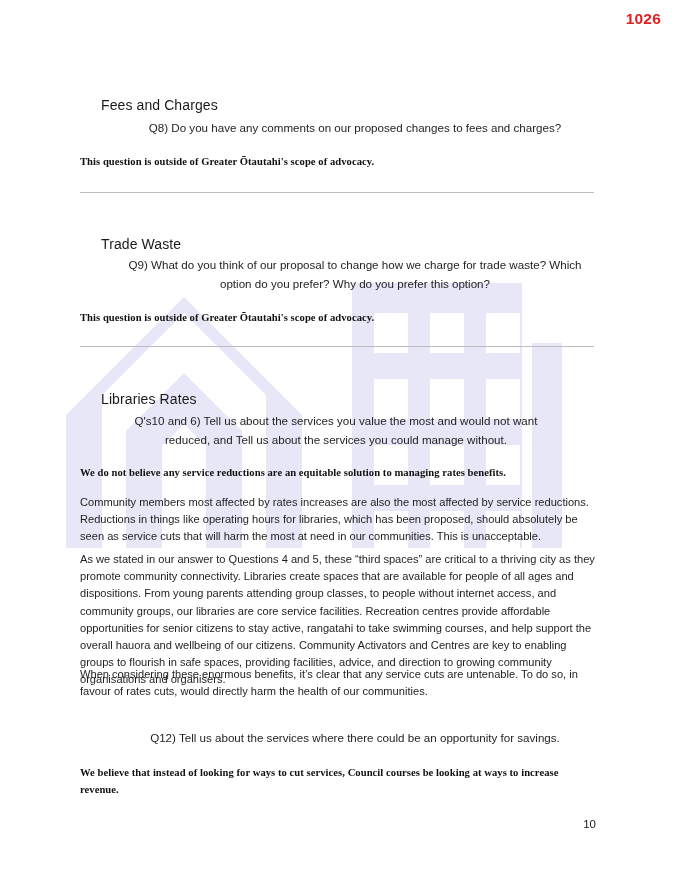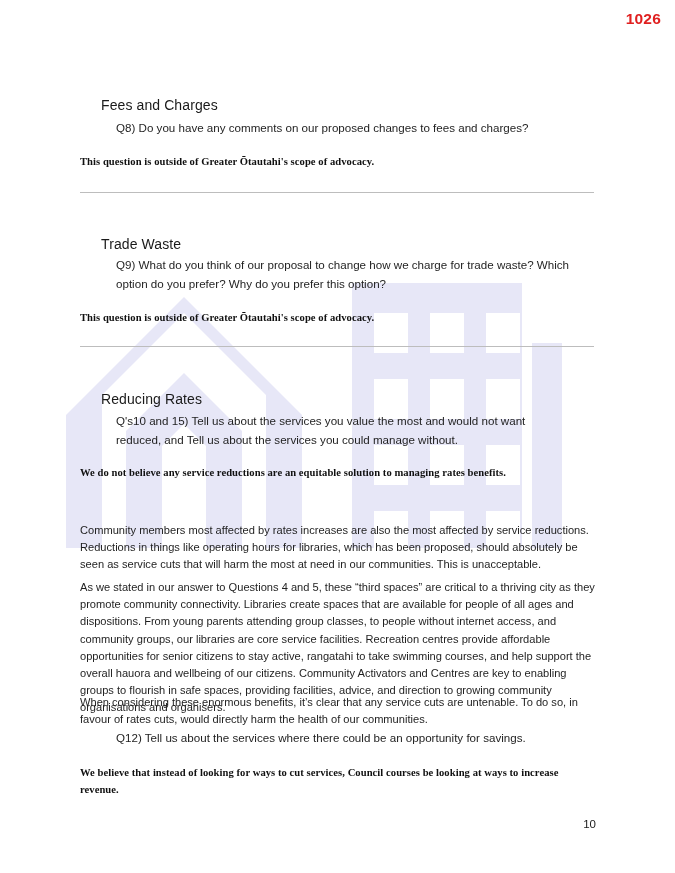--- a/index.html
+++ b/index.html
@@ -65,20 +65,21 @@
     letter-spacing: 0.1px;
   }
 
   .question {
     position: absolute;
     left: 116px;
     width: 478px;
     font-size: 11.6px;
     line-height: 18.6px;
     color: #1e1e1e;
+    text-align: center;
   }
 
   .answer-bold {
     position: absolute;
     left: 80px;
     width: 514px;
     font-size: 10.6px;
     font-weight: bold;
     line-height: 17px;
     color: #111111;
@@ -86,21 +87,20 @@
     font-family: Liberation Serif, serif;
   }
 
   .para {
     position: absolute;
     left: 80px;
     width: 515px;
     font-size: 11.1px;
     line-height: 17.2px;
     color: #1e1e1e;
-    margin-top: 28px;
   }
 
   hr.divider {
     position: absolute;
     left: 80px;
     width: 514px;
     height: 0;
     margin: 0;
     border: 0;
     border-top: 1px solid #bdbdbd;
@@ -168,23 +168,23 @@
 
     <div class="section">
       <h2 class="section-title" style="top:219px">Trade Waste</h2>
       <div class="question" style="top:256px">Q9) What do you think of our proposal to change how we charge for trade waste? Which option do you prefer? Why do you prefer this option?</div>
       <div class="answer-bold" style="top:309px">This question is outside of Greater Ōtautahi's scope of advocacy.</div>
     </div>
 
     <hr class="divider" style="top:346px">
 
     <div class="section">
-      <h2 class="section-title" style="top:374px">Reducing Rates</h2>
-
-      <div class="question" style="top:412px; width:440px">Q's10 and 15) Tell us about the services you value the most and would not want reduced, and Tell us about the services you could manage without.</div>
+      <h2 class="section-title" style="top:374px">Libraries Rates</h2>
+
+      <div class="question" style="top:412px; width:440px">Q's10 and 6) Tell us about the services you value the most and would not want reduced, and Tell us about the services you could manage without.</div>
 
       <div class="answer-bold" style="top:464px">We do not believe any service reductions are an equitable solution to managing rates benefits.</div>
 
       <div class="para" style="top:494px">Community members most affected by rates increases are also the most affected by service reductions. Reductions in things like operating hours for libraries, which has been proposed, should absolutely be seen as service cuts that will harm the most at need in our communities. This is unacceptable.</div>
 
       <div class="para" style="top:551px">As we stated in our answer to Questions 4 and 5, these “third spaces” are critical to a thriving city as they promote community connectivity. Libraries create spaces that are available for people of all ages and dispositions. From young parents attending group classes, to people without internet access, and community groups, our libraries are core service facilities. Recreation centres provide affordable opportunities for senior citizens to stay active, rangatahi to take swimming courses, and help support the overall hauora and wellbeing of our citizens. Community Activators and Centres are key to enabling groups to flourish in safe spaces, providing facilities, advice, and direction to growing community organisations and organisers.</div>
 
       <div class="para" style="top:666px">When considering these enormous benefits, it’s clear that any service cuts are untenable. To do so, in favour of rates cuts, would directly harm the health of our communities.</div>
 
       <div class="question" style="top:729px">Q12) Tell us about the services where there could be an opportunity for savings.</div>

